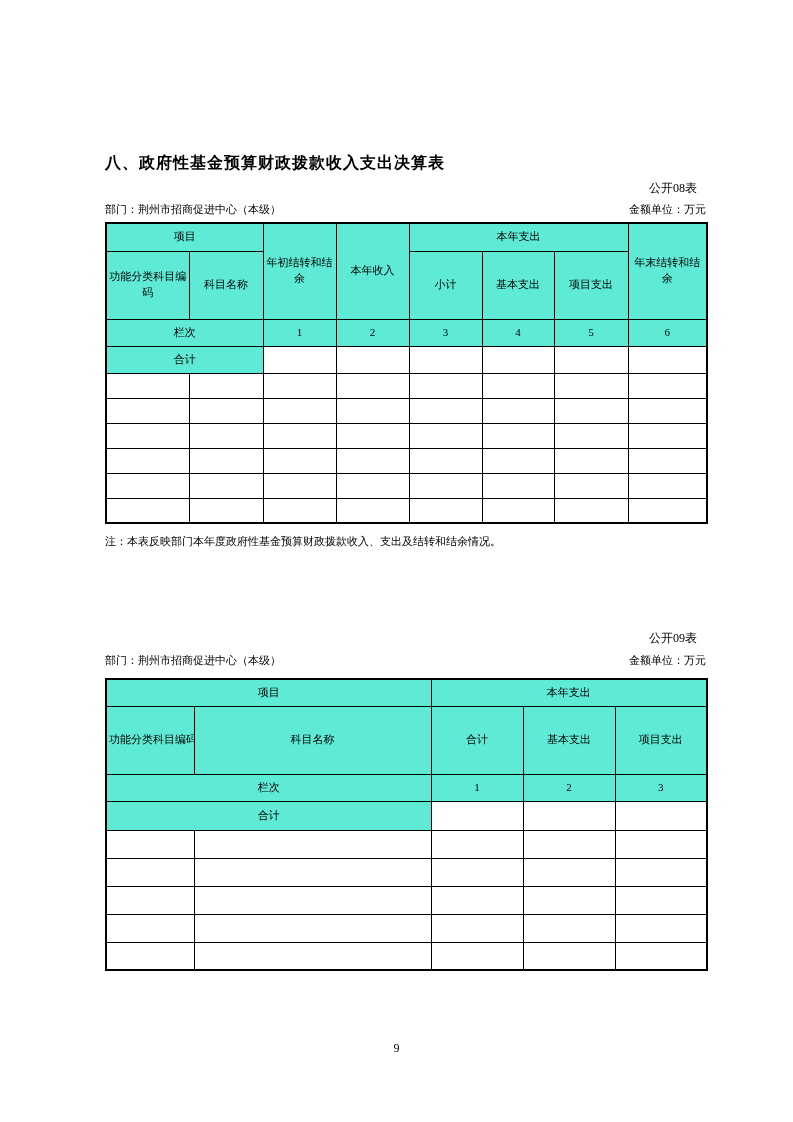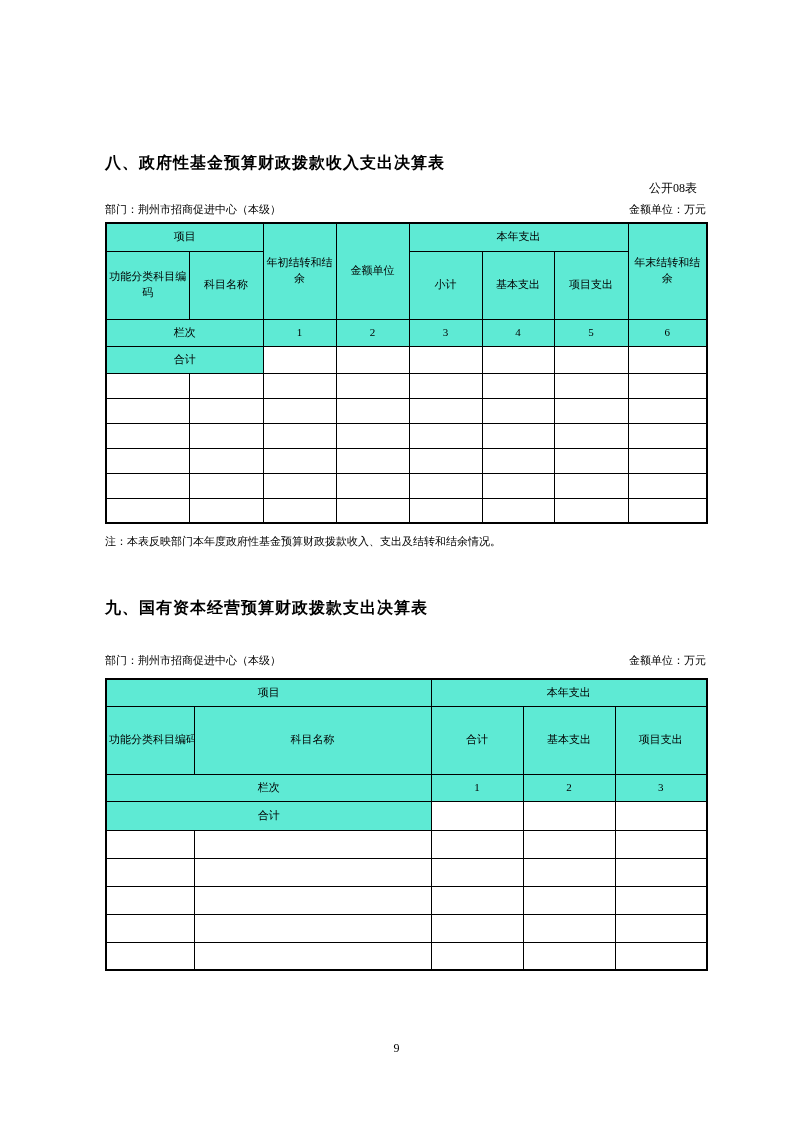--- a/index.html
+++ b/index.html
@@ -86,21 +86,21 @@
         <col style="width:73px">
       <col style="width:73px">
         <col style="width:72px">
         <col style="width:74px">
         <col style="width:79px">
     </colgroup>
     <tbody>
       <tr style="height:28px">
         <td class="gray" colspan="2">项目</td>
         <td class="gray" rowspan="2">年初结转和结余</td>
-        <td class="gray" rowspan="2">金额单位</td>
+        <td class="gray" rowspan="2">本年收入</td>
         <td class="gray" colspan="3">本年支出</td>
         <td class="gray" rowspan="2">年末结转和结余</td>
       </tr>
       <tr style="height:68px">
         <td class="gray">功能分类科目编码</td>
         <td class="gray">科目名称</td>
         <td class="gray">小计</td>
         <td class="gray">基本支出</td>
         <td class="gray">项目支出</td>
       </tr>
@@ -180,22 +180,22 @@
           <td></td>
           <td></td>
           <td></td>
           <td></td>
       </tr>
     </tbody>
   </table>
 
   <div class="abs note" style="top:526px;margin-top:8px;">注：本表反映部门本年度政府性基金预算财政拨款收入、支出及结转和结余情况。</div>
 
-  <h1 class="abs section-title" style="top:598px;">九、国有资本经营预算财政拨款支出决算表</h1>
-
+
+  <div class="abs table-code" style="top:630px;">公开09表</div>
 
   <div class="abs meta-row" style="top:653px;">
     <span>部门：荆州市招商促进中心（本级）</span>
     <span>金额单位：万元</span>
   </div>
 
   <table class="abs budget" style="top:678px; left:105px; width:601px;">
     <colgroup>
       <col style="width:88px">
         <col style="width:237px">

